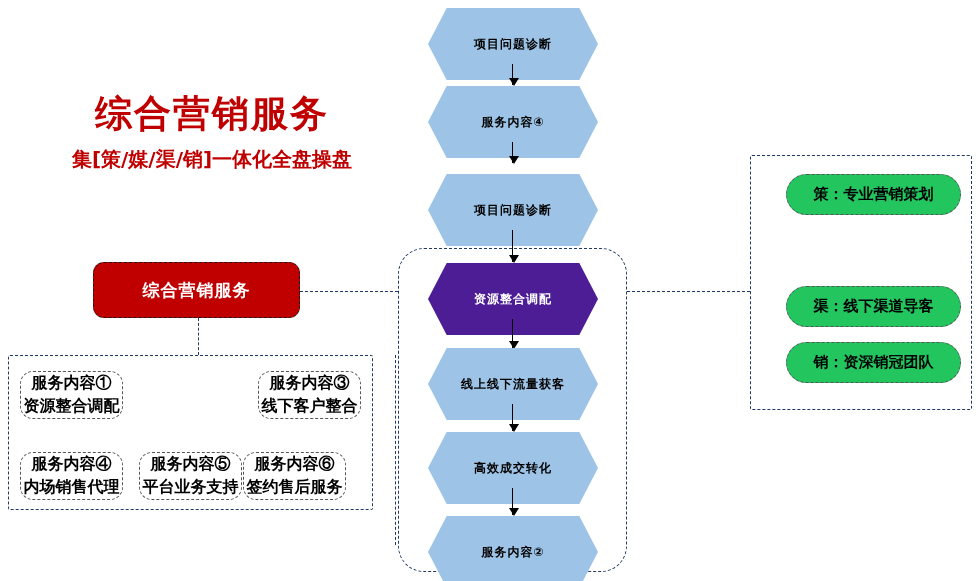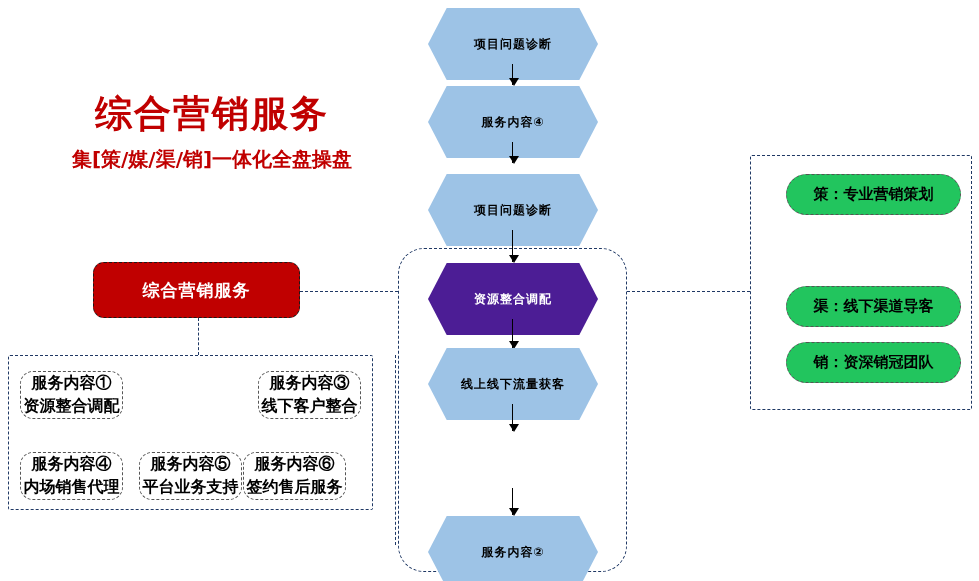--- a/index.html
+++ b/index.html
@@ -104,20 +104,21 @@
   <div class="hex" style="top:8px">项目问题诊断</div>
   <div class="arrow" style="top:64px;height:21px"></div>
   <div class="hex" style="top:86px">服务内容④</div>
   <div class="arrow" style="top:142px;height:21px"></div>
   <div class="hex" style="top:174px">项目问题诊断</div>
   <div class="arrow" style="top:230px;height:32px"></div>
   <div class="hex active" style="top:263px">资源整合调配</div>
   <div class="arrow" style="top:319px;height:29px"></div>
   <div class="hex" style="top:348px">线上线下流量获客</div>
   <div class="arrow" style="top:404px;height:27px"></div>
+  <div class="hex" style="top:432px">高效成交转化</div>
   <div class="arrow" style="top:488px;height:27px"></div>
   <div class="hex" style="top:516px">服务内容②</div>
 
   <div class="dashed-box" id="right-container"></div>
   <div class="pill" style="top:174px">策：专业营销策划</div>
   <div class="pill" style="top:342px">销：资深销冠团队</div>
   <div class="pill" style="top:286px">渠：线下渠道导客</div>
 
   <div class="dashed-box" id="services-container"></div>
 

